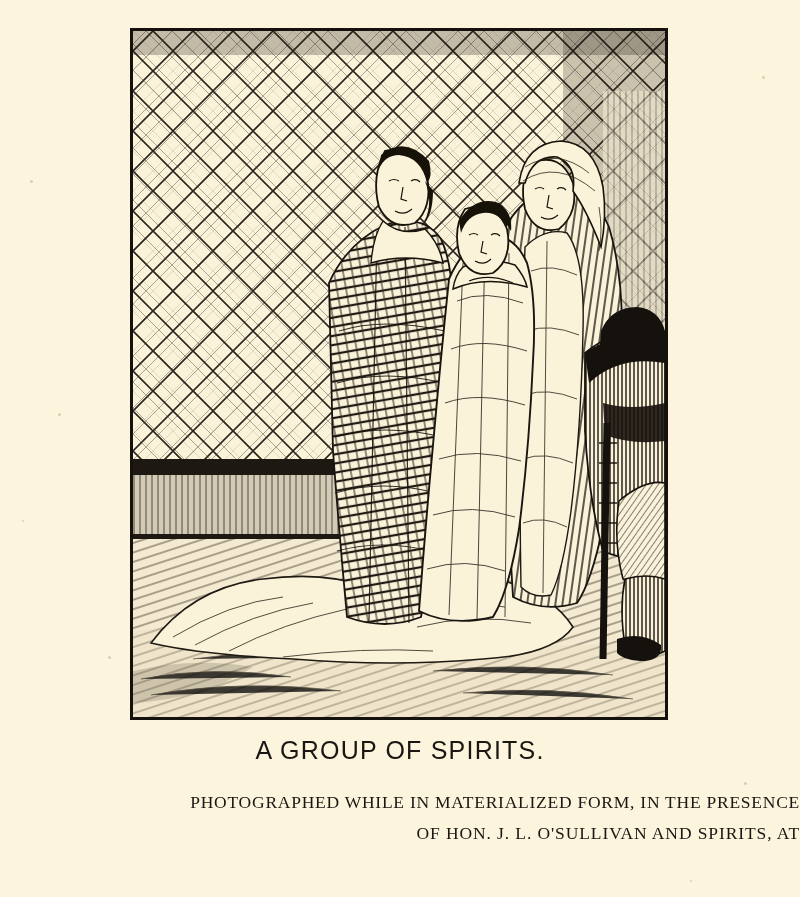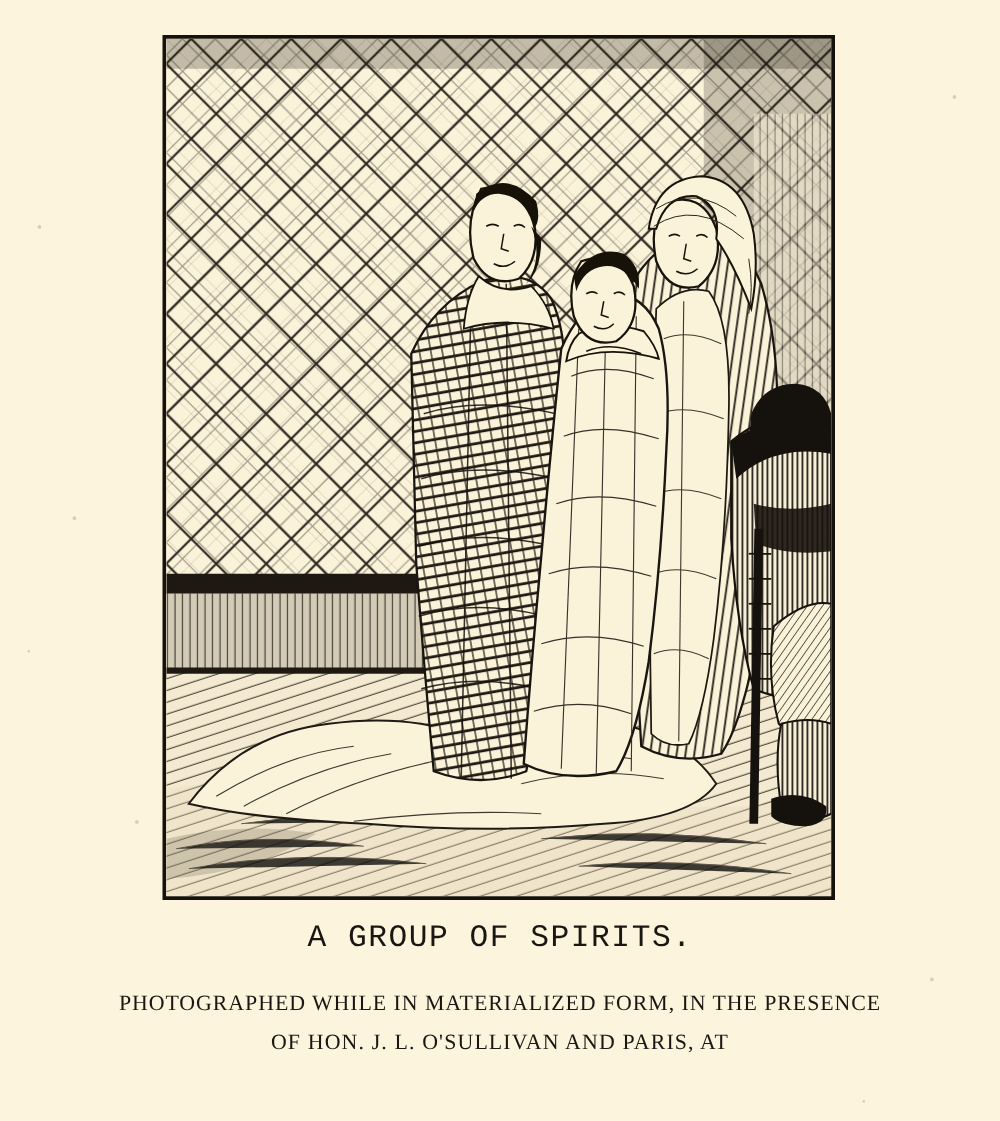--- a/index.html
+++ b/index.html
@@ -53,28 +53,29 @@
   .caption-block {
     position: absolute;
     left: 0;
     top: 736px;
     width: 800px;
     text-align: center;
   }
   .caption-title {
     font-size: 25px;
     letter-spacing: 1.2px;
-    font-family: Liberation Mono, monospace;
+    font-family: Liberation Sans, sans-serif;
     margin-bottom: 22px;
   }
   .caption-line {
     font-size: 17.5px;
     letter-spacing: 0.9px;
     line-height: 31px;
     font-family: "Liberation Serif", serif;
+    text-align: right;
   }
   .caption-line.l1 { letter-spacing: 0.75px; }
 </style>
 </head>
 <body>
 
 <div class="page">
 
   <div class="speckles">
     <span style="left:30px;top:180px;width:3px;height:3px;"></span>
@@ -294,16 +295,16 @@
 
           <path d="M0 640 Q60 626 120 636 Q70 668 0 672 Z" fill="#3a3228" opacity="0.18"></path>
         </g>
       </svg>
     </div>
   </div>
 
   <div class="caption-block">
     <div class="caption-title">A GROUP OF SPIRITS.</div>
     <div class="caption-line l1">PHOTOGRAPHED WHILE IN MATERIALIZED FORM, IN THE PRESENCE</div>
-    <div class="caption-line">OF HON. J. L. O'SULLIVAN AND PARIS, AT</div>
+    <div class="caption-line">OF HON. J. L. O'SULLIVAN AND SPIRITS, AT</div>
   </div>
 
 </div>
 
 </body></html>

